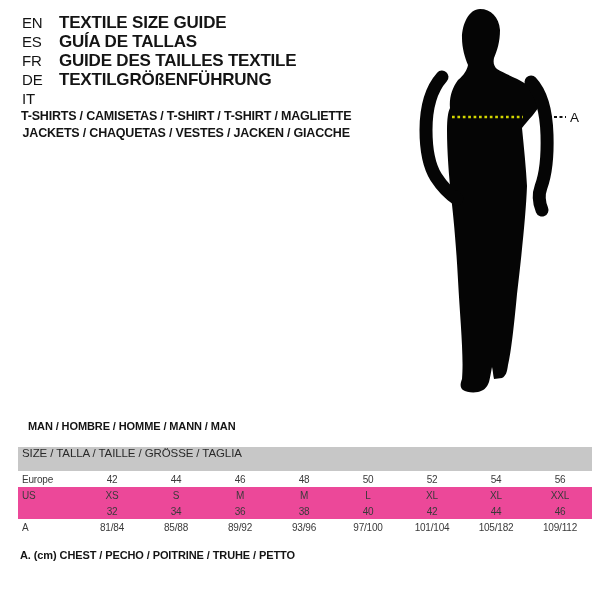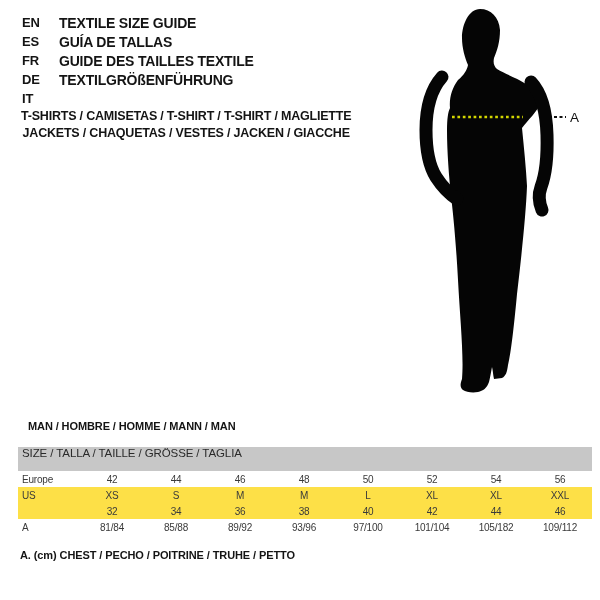--- a/index.html
+++ b/index.html
@@ -6,22 +6,22 @@
   html,body { width:600px; height:600px; }
   body {
     position:relative;
     background:#ffffff;
     font-family:"Liberation Sans", sans-serif;
     color:#141414;
     overflow:hidden;
   }
   .lang-list { position:absolute; left:22px; top:13px; }
   .lang-row { display:flex; height:19px; align-items:center; }
-  .lang-code { width:37px; font-weight:700; font-size:13px; letter-spacing:-0.2px; }
-  .lang-label { font-weight:700; font-size:14px; letter-spacing:-0.2px; white-space:nowrap; }
+  .lang-code { width:37px; font-weight:400; font-size:15px; letter-spacing:-0.2px; }
+  .lang-label { font-weight:700; font-size:17px; letter-spacing:-0.2px; white-space:nowrap; }
 
   .categories { position:absolute; left:21px; top:108px; }
   .category-line { font-weight:700; font-size:12.5px; line-height:17px; letter-spacing:-0.2px; white-space:nowrap;text-align:center; }
 
   .figure { position:absolute; left:395px; top:0; width:205px; height:400px; }
 
   .section-title { position:absolute; left:20px; top:420px; font-weight:700; font-size:11px; letter-spacing:-0.1px;padding-left:8px; }
 
   .size-table {
     position:absolute; left:18px; top:447px; width:574px;
@@ -30,21 +30,21 @@
   .size-table col.c-label { width:62px; }
   .size-table th {
     background:#c7c7c7; height:14px; font-weight:400; font-size:11.5px;
     text-align:left; padding:0 0 12px 4px; color:#2a2a2a; letter-spacing:-0.1px;
   }
   .size-table td {
     height:16px; font-weight:400; font-size:10px; text-align:center;
     color:#3a3a3a; padding:0; letter-spacing:-0.2px; white-space:nowrap;
   }
   .size-table td.row-label { text-align:left; padding-left:4px; }
-  .size-table tr.alt { background:#fde047; }
+  .size-table tr.alt { background:#ec4899; }
 
   .footnote { position:absolute; left:20px; top:549px; font-weight:700; font-size:11px; letter-spacing:-0.1px; }
 </style>
 </head>
 <body>
 
 <div class="lang-list">
   <div class="lang-row">
     <span class="lang-code">EN</span>
     <span class="lang-label">TEXTILE SIZE GUIDE</span>

